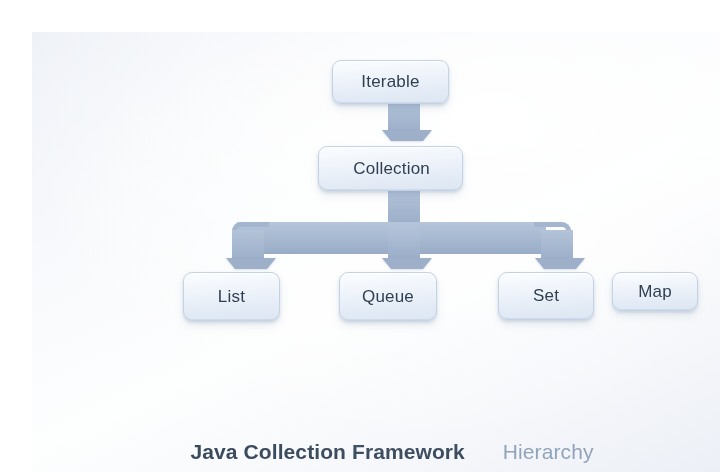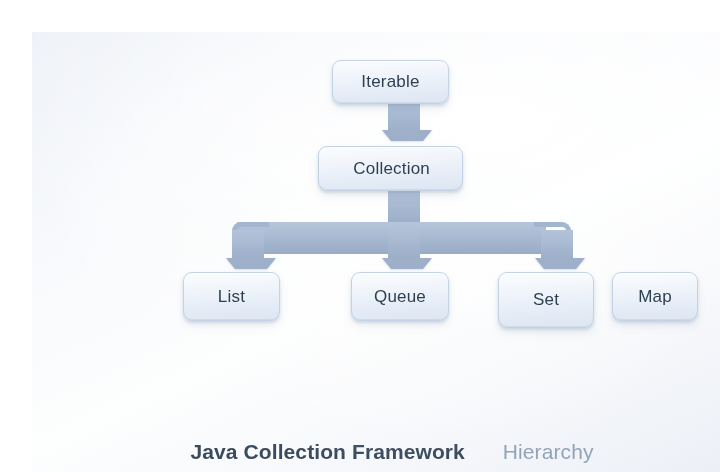--- a/index.html
+++ b/index.html
@@ -103,29 +103,29 @@
   </div>
 
   <div class="node" style="left:286px; top:114px; width:145px; height:45px;justify-content:flex-end;">
     <span>Collection</span>
   </div>
 
   <div class="node" style="left:151px; top:240px; width:97px; height:49px;">
     <span>List</span>
   </div>
 
-  <div class="node" style="left:319px; top:240px; width:98px; height:49px;">
+  <div class="node" style="left:307px; top:240px; width:98px; height:49px;">
     <span>Queue</span>
   </div>
 
-  <div class="node" style="left:466px; top:240px; width:96px; height:56px;">
+  <div class="node" style="left:466px; top:240px; width:96px; height:48px;">
     <span>Set</span>
   </div>
 
-  <div class="node" style="left:580px; top:240px; width:86px; height:49px;align-items:center;">
+  <div class="node" style="left:580px; top:240px; width:86px; height:39px;align-items:center;">
     <span>Map</span>
   </div>
 
   <div id="title">
     <span class="strong">Java Collection Framework</span>
     <span class="light">Hierarchy</span>
   </div>
 
   <div id="footer">
     <span class="rule"></span>

